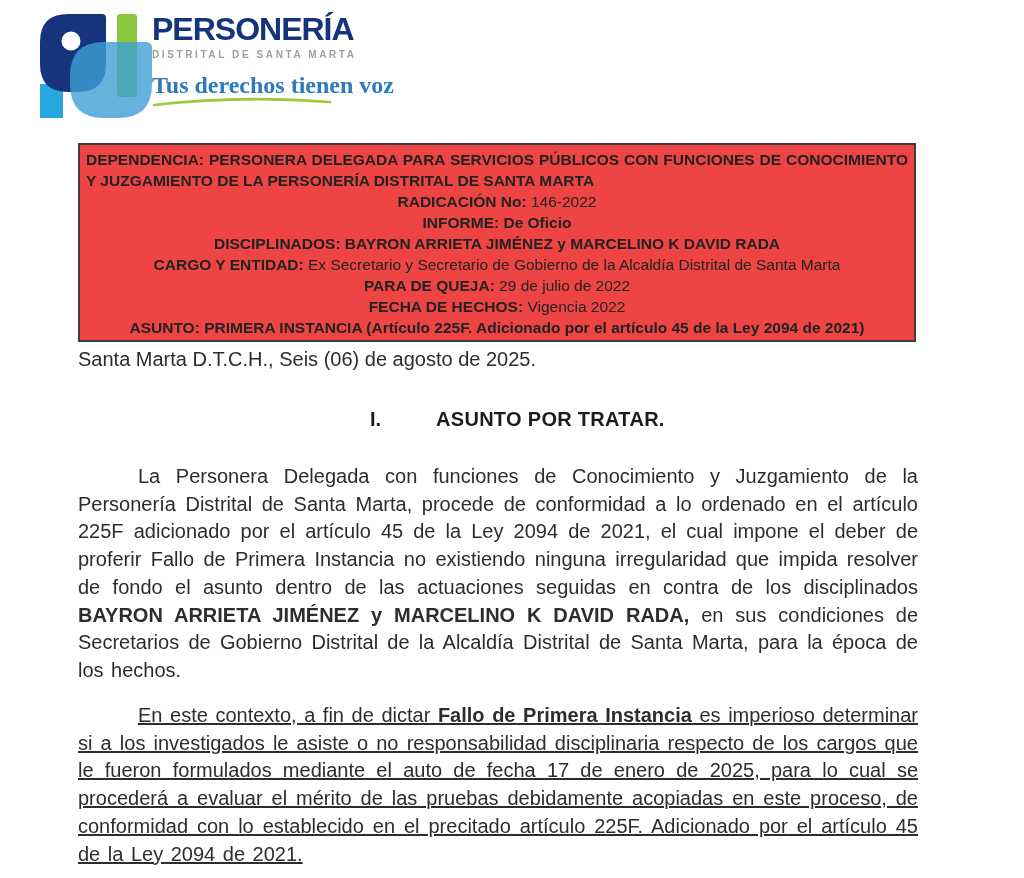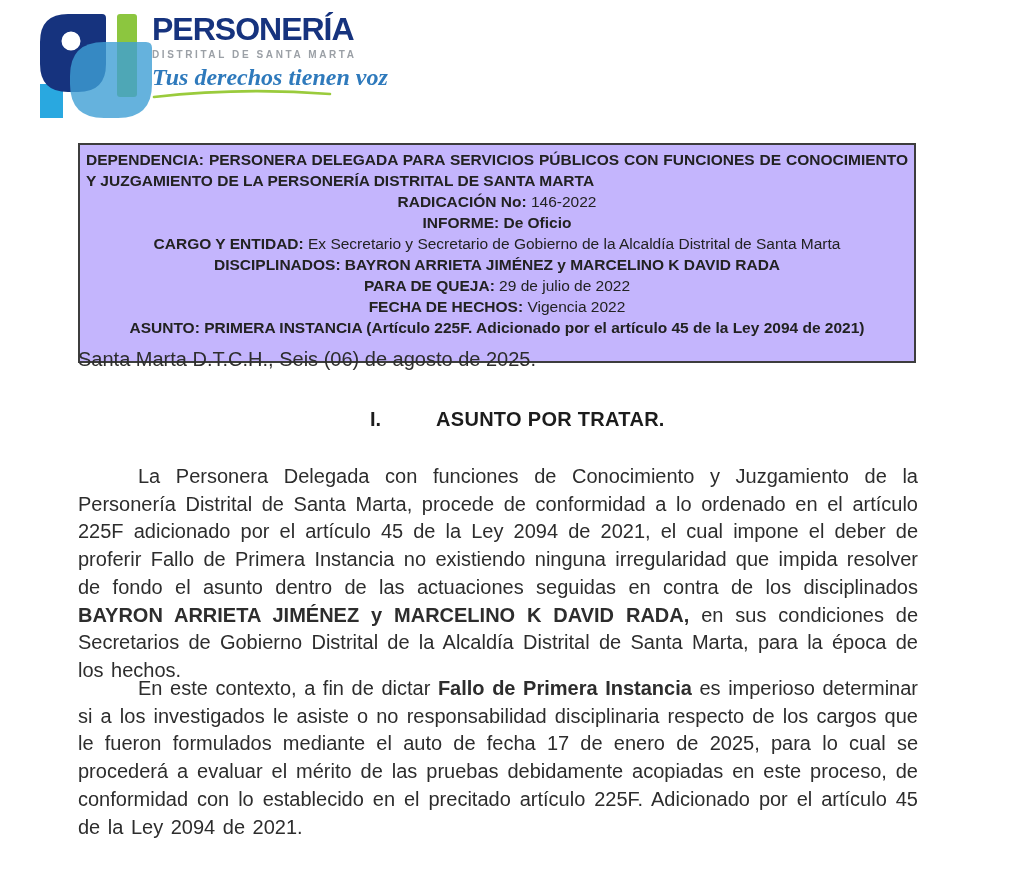--- a/index.html
+++ b/index.html
@@ -18,47 +18,47 @@
   .brand{position:absolute;left:114px;top:3px;width:186px;}
   .brand-name{
     font-weight:bold;font-size:32px;letter-spacing:-1px;color:var(--navy);
     font-stretch:condensed;line-height:1;white-space:nowrap;
   }
   .brand-sub{
     margin-top:4px;font-weight:bold;font-size:10px;letter-spacing:2.6px;
     color:var(--gray);white-space:nowrap;text-align:right;
   }
   .brand-tagline{
-    margin-top:4px;font-family:"Liberation Serif",serif;font-style:italic;font-weight:bold;
+    margin-top:12px;font-family:"Liberation Serif",serif;font-weight:bold;
     font-size:24px;color:var(--script-blue);white-space:nowrap;letter-spacing:0px;
   }
   .swoosh{display:block;margin-top:-2px;}
   
   .header-box{
     position:absolute;left:78px;top:143px;width:838px;
-    border:2px solid #3d3d3d;background:#c4b5fd;
-    padding:4px 6px 23px 6px;font-size:15.5px;line-height:21px;color:#222;
+    border:2px solid #3d3d3d;background:#ef4444;
+    padding:4px 6px 2px 6px;font-size:15.5px;line-height:21px;color:#222;
   }
   .box-row{text-align:center;}
   .box-row.justify{text-align:justify;}
   .lbl{font-weight:bold;}
   .val{font-weight:normal;}
   .val.val-b{font-weight:bold;}
   
   .dateline{position:absolute;left:78px;top:348px;font-size:20px;color:var(--ink);}
   .heading{position:absolute;left:0;top:408px;width:1024px;height:24px;font-weight:bold;font-size:20px;color:#1c1c1c;}
   .heading .num{position:absolute;left:370px;}
   .heading .ttl{position:absolute;left:436px;letter-spacing:0.3px;}
   .para{
     position:absolute;left:78px;width:840px;text-align:justify;
     font-size:20px;line-height:27.7px;word-spacing:2px;color:var(--ink);
     text-indent:60px;
   }
   .para1{top:463px;}
-  .para2{top:675px;}
+  .para2{top:702px;text-decoration:underline;}
   .b{font-weight:bold;}
 </style>
 </head>
 <body>
 
 <div class="logo">
   <svg class="logo-mark" viewBox="0 0 116 108" xmlns="http://www.w3.org/2000/svg" aria-hidden="true">
 
     <rect x="2" y="72" width="23" height="34" fill="#29A8E0"></rect>
 
@@ -83,24 +83,24 @@
   <div class="box-row justify">
     <span class="lbl">DEPENDENCIA:</span><span class="val val-b"> PERSONERA DELEGADA PARA SERVICIOS PÚBLICOS CON FUNCIONES DE CONOCIMIENTO Y JUZGAMIENTO DE LA PERSONERÍA DISTRITAL DE SANTA MARTA</span>
   </div>
   <div class="box-row">
     <span class="lbl">RADICACIÓN No:</span><span class="val"> 146-2022</span>
   </div>
   <div class="box-row">
     <span class="lbl">INFORME:</span><span class="val val-b"> De Oficio</span>
   </div>
   <div class="box-row">
-    <span class="lbl">CARGO Y ENTIDAD:</span><span class="val"> Ex Secretario y Secretario de Gobierno de la Alcaldía Distrital de Santa Marta</span>
+    <span class="lbl">DISCIPLINADOS:</span><span class="val val-b"> BAYRON ARRIETA JIMÉNEZ y MARCELINO K DAVID RADA</span>
   </div>
   <div class="box-row">
-    <span class="lbl">DISCIPLINADOS:</span><span class="val val-b"> BAYRON ARRIETA JIMÉNEZ y MARCELINO K DAVID RADA</span>
+    <span class="lbl">CARGO Y ENTIDAD:</span><span class="val"> Ex Secretario y Secretario de Gobierno de la Alcaldía Distrital de Santa Marta</span>
   </div>
   <div class="box-row">
     <span class="lbl">PARA DE QUEJA:</span><span class="val"> 29 de julio de 2022</span>
   </div>
   <div class="box-row">
     <span class="lbl">FECHA DE HECHOS:</span><span class="val"> Vigencia 2022</span>
   </div>
   <div class="box-row">
     <span class="lbl">ASUNTO:</span><span class="val val-b"> PRIMERA INSTANCIA (Artículo 225F. Adicionado por el artículo 45 de la Ley 2094 de 2021)</span>
   </div>

